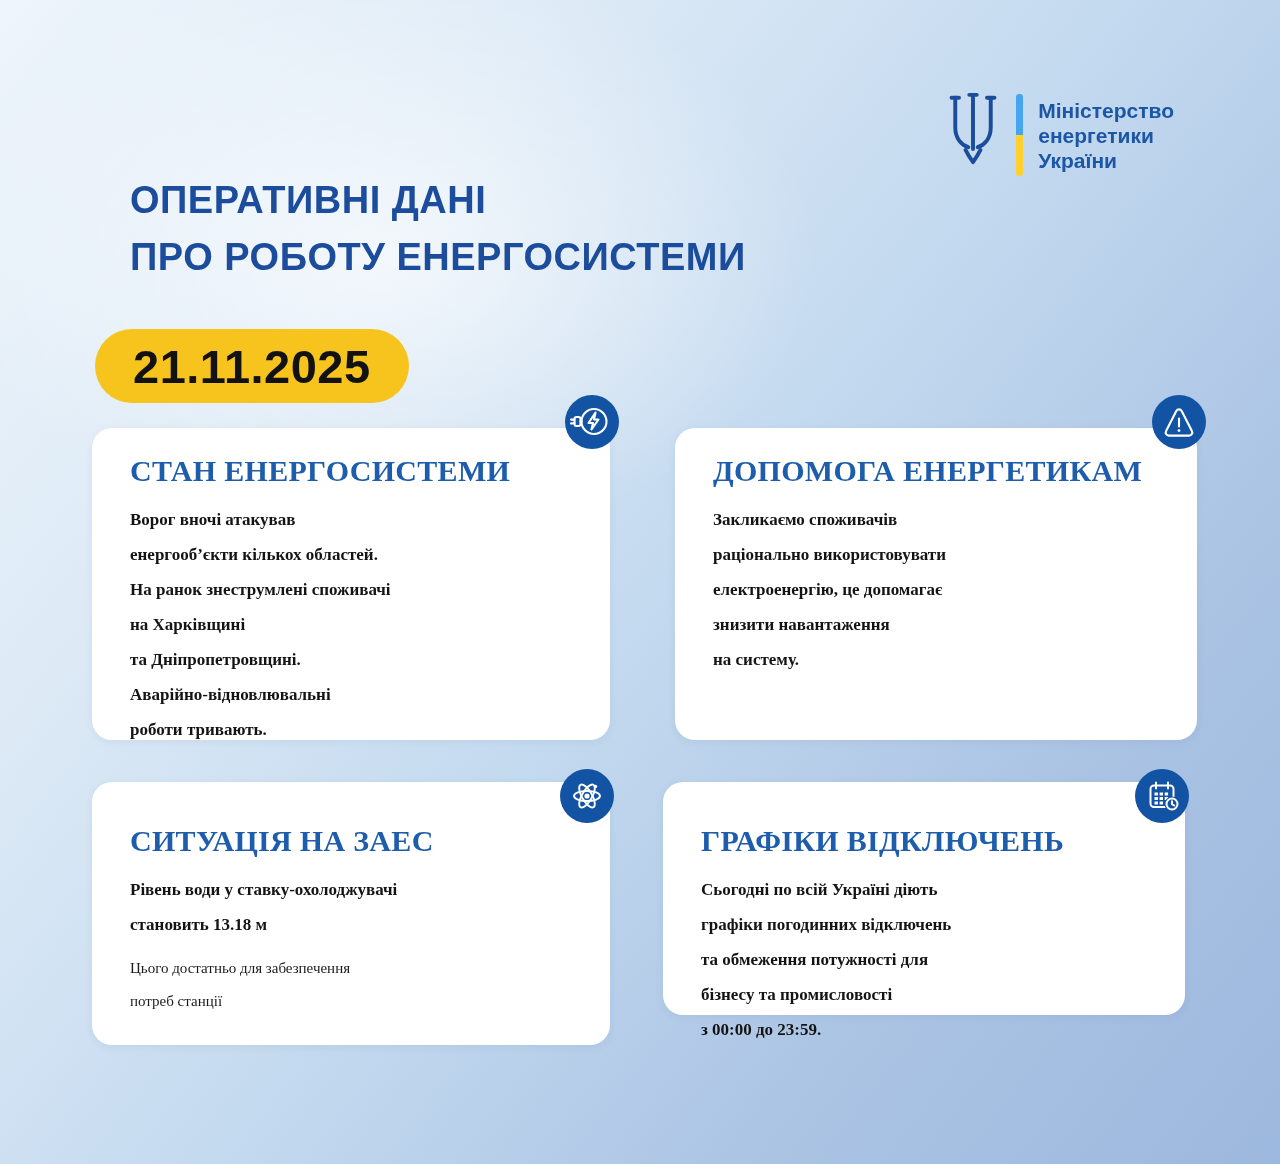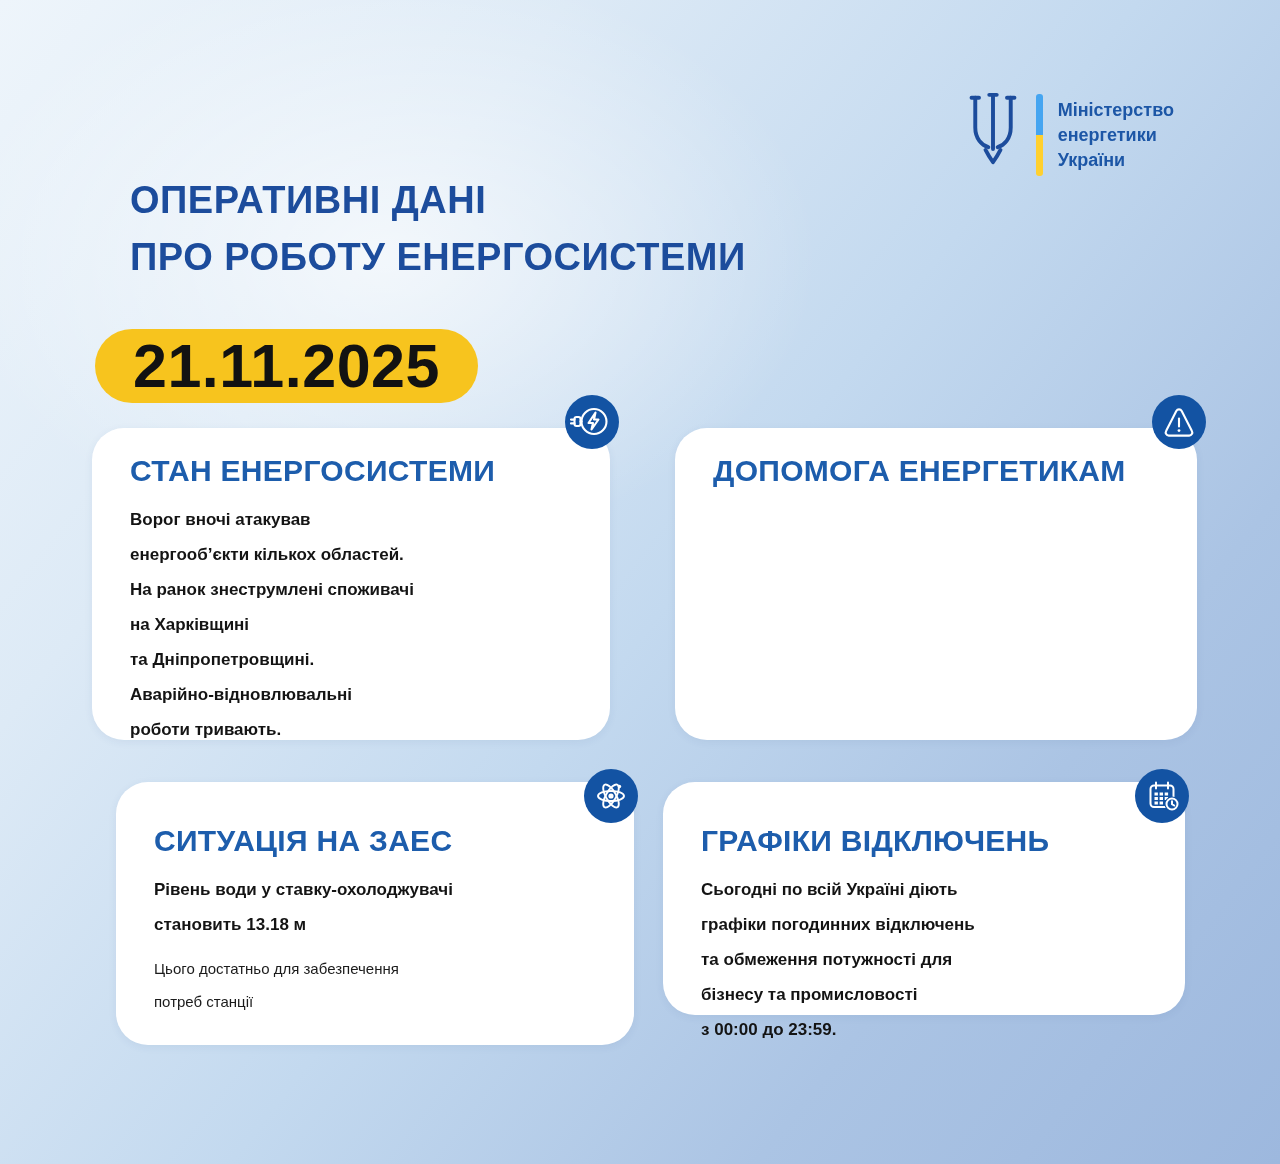--- a/index.html
+++ b/index.html
@@ -23,55 +23,56 @@
     display: flex;
     align-items: center;
     gap: 15px;
   }
   .trident { width: 56px; height: 86px; }
   .logo-bar {
     width: 7px; height: 82px; border-radius: 3px;
     background: linear-gradient(#45a5f1 0 50%, #ffd02f 50% 100%);
   }
   .logo-text {
-    font-size: 18px; line-height: 25px; font-weight: 700;
+    font-size: 21px; line-height: 25px; font-weight: 700;
     color: #1c56a6; white-space: pre-line;
   }
 
   
   .title {
     position: absolute;
     left: 130px; top: 172px;
     font-size: 38px; line-height: 57px;
     font-weight: 800; letter-spacing: 0.5px;
     color: #1c4c9c; white-space: pre-line;
   }
   .date-pill {
     position: absolute;
     left: 95px; top: 329px;
     height: 74px; border-radius: 37px;
     padding: 0 38px;
     background: #f7c41e;
     display: inline-flex; align-items: center; justify-content: center;
   }
   .date-pill span {
-    font-size: 61px; font-weight: 800; color: #121212; letter-spacing: 0.5px;
+    font-size: 47px; font-weight: 800; color: #121212; letter-spacing: 0.5px;
   }
 
   
   .card {
     position: absolute;
     background: #ffffff;
-    border-radius: 32px;
+    border-radius: 20px;
     padding: 26px 24px 0 38px;
     box-shadow: 0 2px 8px rgba(40,70,130,0.07);
+    font-family: Liberation Serif, serif;
   }
   .card-1 { left: 92px;  top: 428px; width: 518px; height: 312px; }
   .card-2 { left: 663px; top: 428px; width: 522px; height: 312px; margin-left: 12px; }
-  .card-3 { left: 92px;  top: 782px; width: 518px; height: 263px; padding-top: 42px; margin-left: 24px; }
+  .card-3 { left: 92px;  top: 782px; width: 518px; height: 263px; padding-top: 42px; }
   .card-4 { left: 663px; top: 782px; width: 522px; height: 233px; padding-top: 42px; }
 
   .card-title {
     font-size: 30px; font-weight: 800; letter-spacing: 0.3px;
     color: #1d5dac; margin-bottom: 14px;
   }
   .card-body {
     font-size: 17px; line-height: 35px; font-weight: 700;
     color: #141414; white-space: pre-line;
   }
@@ -139,20 +140,25 @@
 
   <section class="card card-2">
     <div class="icon-badge badge-top">
       <svg viewBox="0 0 48 48" fill="none" stroke="#ffffff" stroke-width="2.1" stroke-linecap="round" stroke-linejoin="round">
         <path d="M21.3 13 a3.1 3.1 0 0 1 5.4 0 L36.9 33 a3.1 3.1 0 0 1 -2.7 4.6 H13.8 A3.1 3.1 0 0 1 11.1 33 Z"></path>
         <path d="M24 20.5 v8"></path>
         <circle cx="24" cy="32.6" r="1.4" fill="#ffffff" stroke="none"></circle>
       </svg>
     </div>
     <h2 class="card-title">ДОПОМОГА ЕНЕРГЕТИКАМ</h2>
+    <p class="card-body">Закликаємо споживачів
+раціонально використовувати
+електроенергію, це допомагає
+знизити навантаження
+на систему.</p>
 
   </section>
 
   <section class="card card-3">
     <div class="icon-badge badge-bottom">
       <svg viewBox="0 0 48 48" fill="none" stroke="#ffffff" stroke-width="1.9">
         <ellipse cx="24" cy="24" rx="13" ry="5"></ellipse>
         <ellipse cx="24" cy="24" rx="13" ry="5" transform="rotate(60 24 24)"></ellipse>
         <ellipse cx="24" cy="24" rx="13" ry="5" transform="rotate(120 24 24)"></ellipse>
         <circle cx="24" cy="24" r="2.6" fill="#ffffff" stroke="none"></circle>

